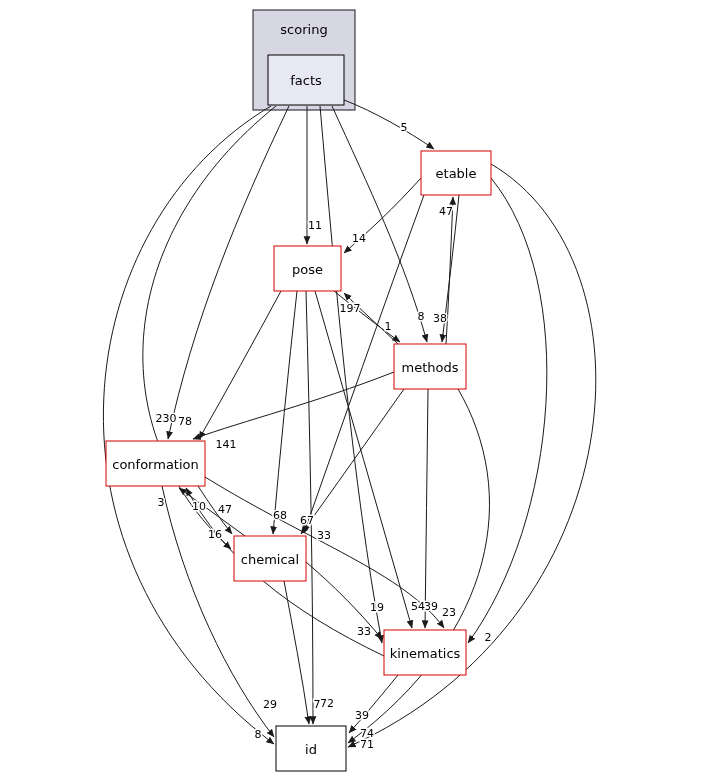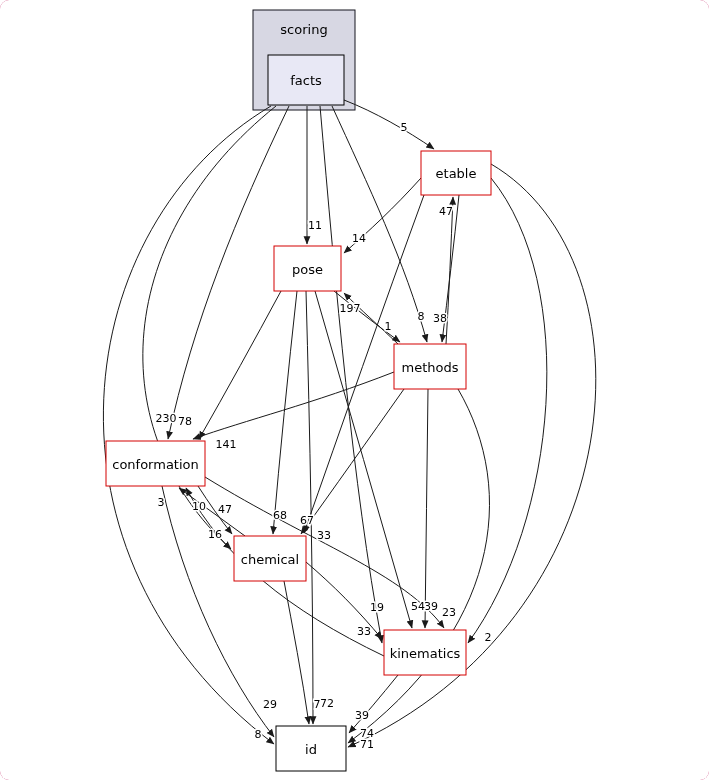--- a/index.html
+++ b/index.html
@@ -7,21 +7,20 @@
     padding: 0;
     background: #ffffff;
     font-family: "DejaVu Sans", "Liberation Sans", sans-serif;
   }
   #canvas-wrap {
     position: relative;
     width: 709px;
     height: 780px;
     background: #be185d;
     overflow: hidden;
-    border-radius: 9px;
   }
   svg text.node-label {
     font-family: "DejaVu Sans", "Liberation Sans", sans-serif;
     font-size: 13px;
     fill: #000000;
   }
   svg text.cluster-label {
     font-family: "DejaVu Sans", "Liberation Sans", sans-serif;
     font-size: 13px;
     fill: #000000;

